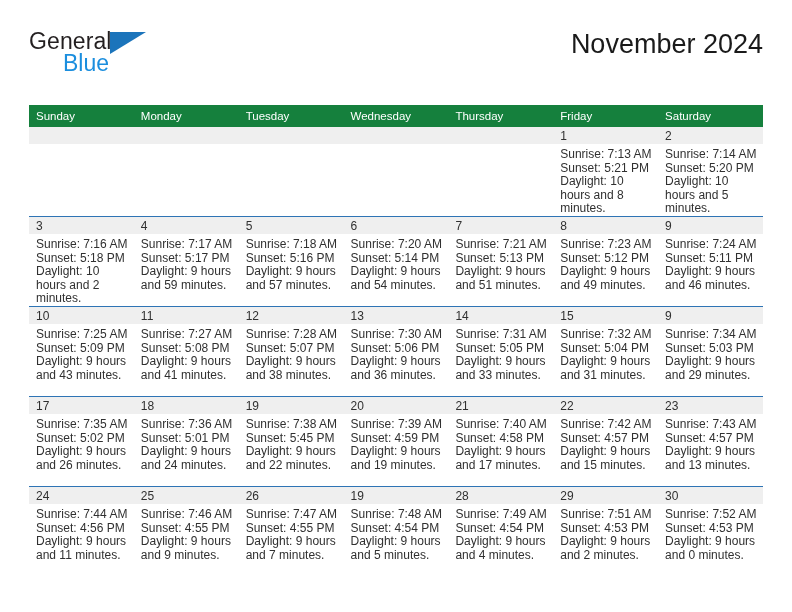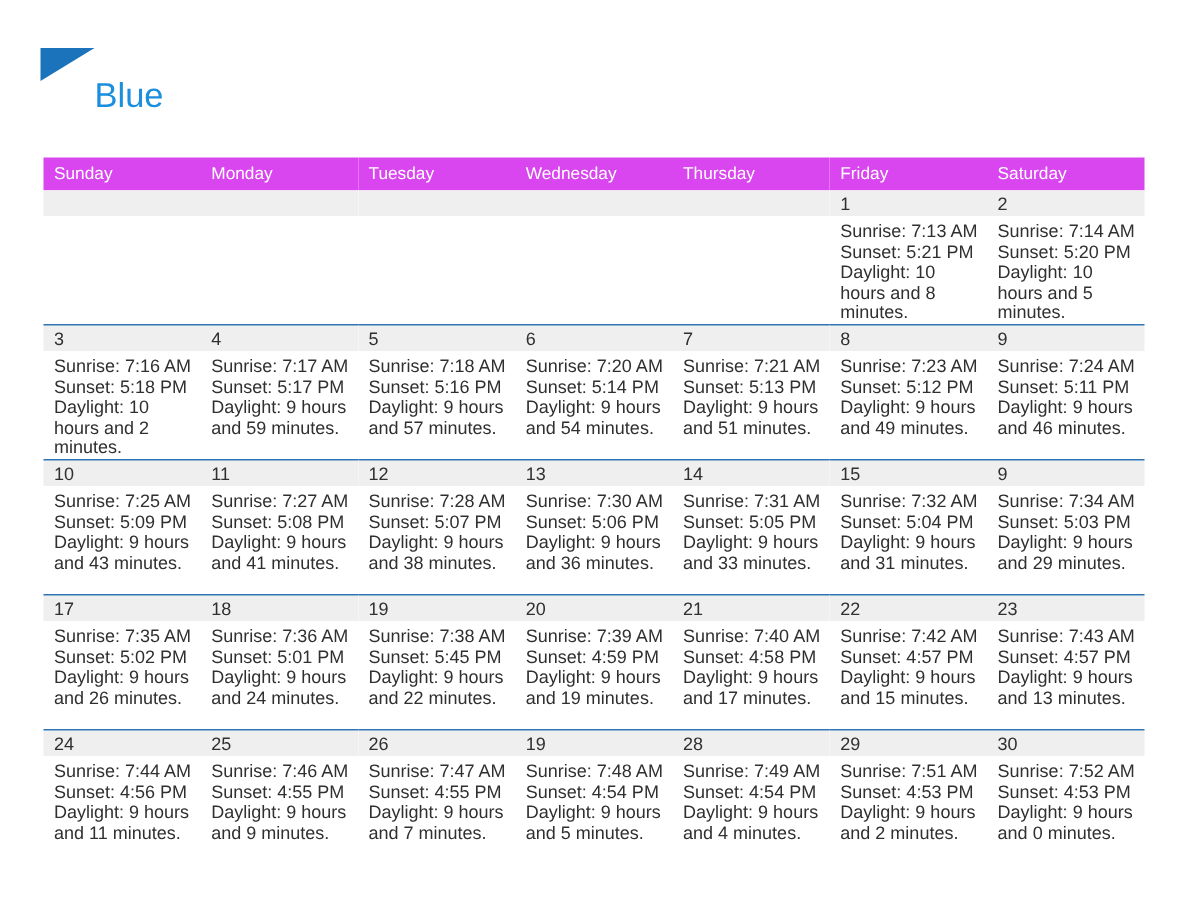--- a/index.html
+++ b/index.html
@@ -87,21 +87,21 @@
   
   .calendar {
     position: absolute;
     left: 29px;
     top: 105px;
     width: 734px;
     border-collapse: collapse;
     table-layout: fixed;
   }
   .calendar th {
-    background: #d946ef;
+    background: #15803d;
     color: #ffffff;
     font-size: 11.5px;
     font-weight: normal;
     text-align: left;
     padding: 5px 0 5px 7px;
     height: 11px;
     border: none;
   }
   .calendar td {
     vertical-align: top;
@@ -140,25 +140,26 @@
   }
 </style>
 </head>
 <body>
 
 <div class="page">
 
   <div class="top-bar">
 
     <div class="logo">
-      <div class="logo-line1"><span class="logo-tri"></span></div>
+      <div class="logo-line1"><span>General</span><span class="logo-tri"></span></div>
       <div class="logo-line2">Blue</div>
     </div>
 
     <div class="title-block">
+      <div class="cal-title">November 2024</div>
     </div>
 
   </div>
 
   <table class="calendar">
     <thead>
       <tr id="weekday-row">
           <th>Sunday</th>
           <th>Monday</th>
           <th>Tuesday</th>

